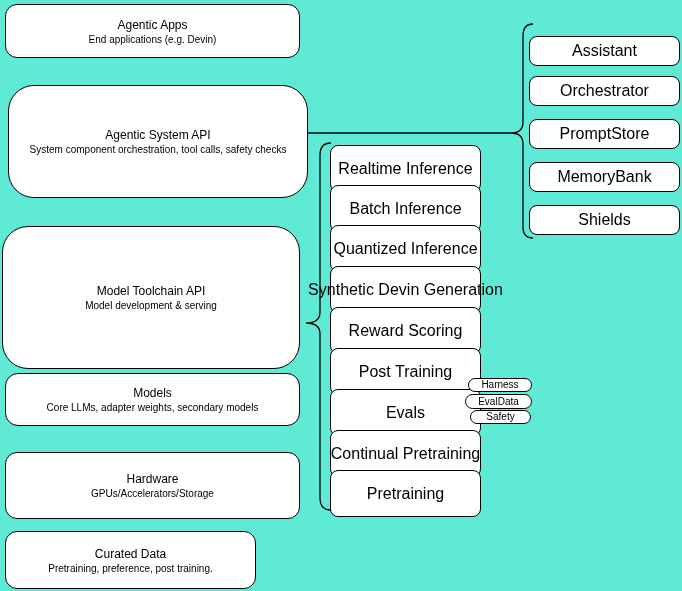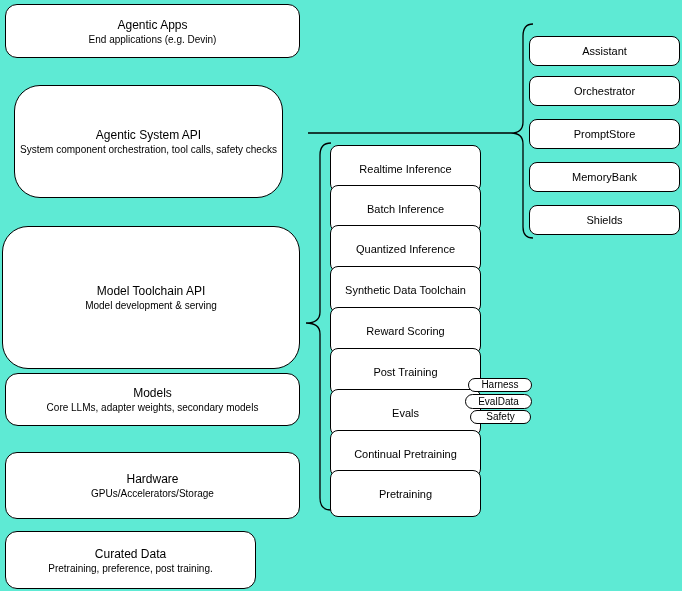--- a/index.html
+++ b/index.html
@@ -19,25 +19,25 @@
     box-sizing: border-box;
     display: flex;
     flex-direction: column;
     align-items: center;
     justify-content: center;
     text-align: center;
     z-index: 2;
   }
   .title { font-size: 12px; line-height: 16px; white-space: nowrap; }
   .sub   { font-size: 10px; line-height: 13px; white-space: nowrap; }
-  .label { font-size: 11px; line-height: 14px; white-space: nowrap; }
+  .label { font-size: 16px; line-height: 14px; white-space: nowrap; }
 
   
   .lb0 { left: 5px;  top: 4px;   width: 295px; height: 54px;  border-radius: 12px; }
-  .lb1 { left: 14px;  top: 85px;  width: 269px; height: 113px; border-radius: 26px; }
+  .lb1 { left: 8px;  top: 85px;  width: 300px; height: 113px; border-radius: 26px; }
   .lb2 { left: 2px;  top: 226px; width: 298px; height: 143px; border-radius: 26px; }
   .lb3 { left: 5px;  top: 373px; width: 295px; height: 53px;  border-radius: 13px; }
   .lb4 { left: 5px;  top: 452px; width: 295px; height: 67px;  border-radius: 12px; }
   .lb5 { left: 5px;  top: 531px; width: 251px; height: 58px;  border-radius: 12px; }
 
   
   .mid { left: 330px; width: 151px; height: 47px; border-radius: 8px; }
   .mb0 { top: 145px; } .mb1 { top: 185px; } .mb2 { top: 225px; }
   .mb3 { top: 266px; } .mb4 { top: 307px; } .mb5 { top: 348px; }
   .mb6 { top: 389px; } .mb7 { top: 430px; } .mb8 { top: 470px; }
@@ -117,21 +117,21 @@
   <div class="node mid mb0">
     <div class="label">Realtime Inference</div>
   </div>
   <div class="node mid mb1">
     <div class="label">Batch Inference</div>
   </div>
   <div class="node mid mb2">
     <div class="label">Quantized Inference</div>
   </div>
   <div class="node mid mb3">
-    <div class="label">Synthetic Data Toolchain</div>
+    <div class="label">Synthetic Devin Generation</div>
   </div>
   <div class="node mid mb4">
     <div class="label">Reward Scoring</div>
   </div>
   <div class="node mid mb5">
     <div class="label">Post Training</div>
   </div>
   <div class="node mid mb6">
     <div class="label">Evals</div>
   </div>

